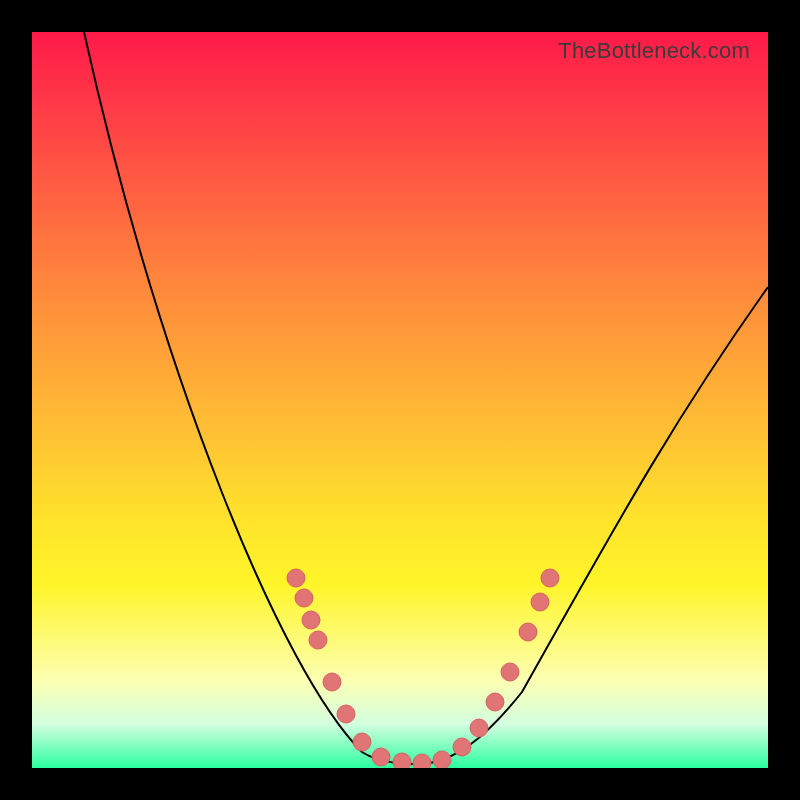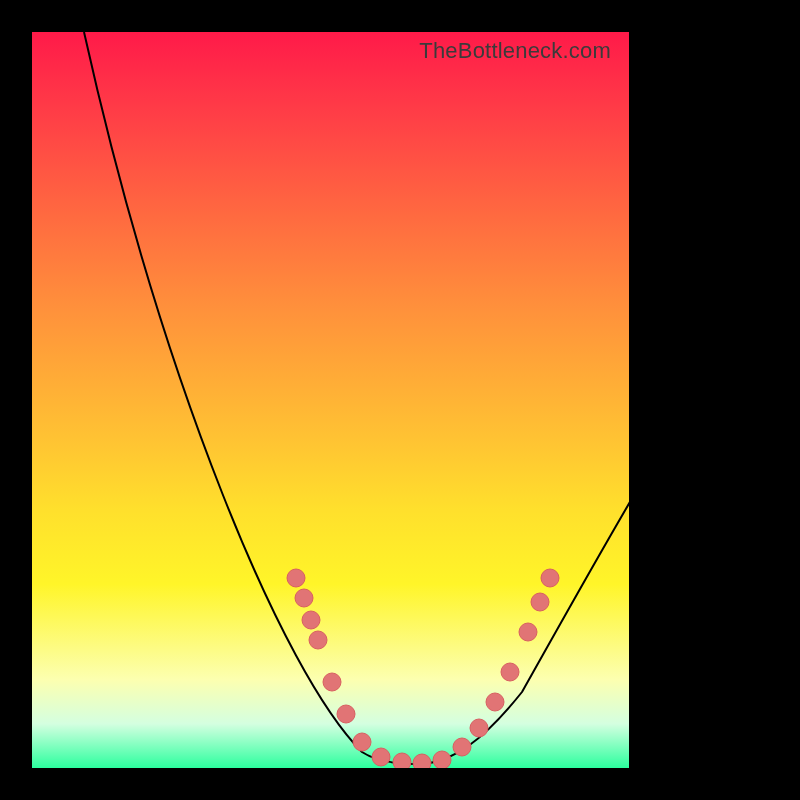--- a/index.html
+++ b/index.html
@@ -16,21 +16,21 @@
     left: 0;
     top: 0;
     width: 800px;
     height: 800px;
     background: #000;
   }
   .plot {
     position: absolute;
     left: 32px;
     top: 32px;
-    width: 597px;
+    width: 736px;
     height: 736px;
     background: linear-gradient(to bottom,
       #ff1a49 0%,
       #ff3a47 10%,
       #ff6a40 25%,
       #ff923b 38%,
       #ffc233 55%,
       #ffe02c 65%,
       #fff529 75%,
       #fcffb0 88%,

